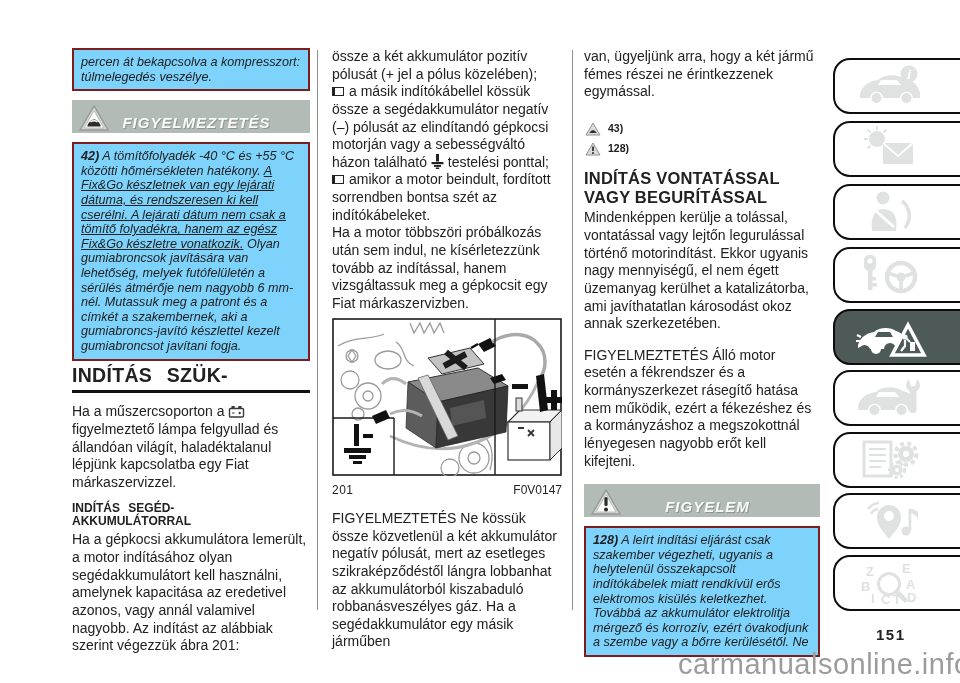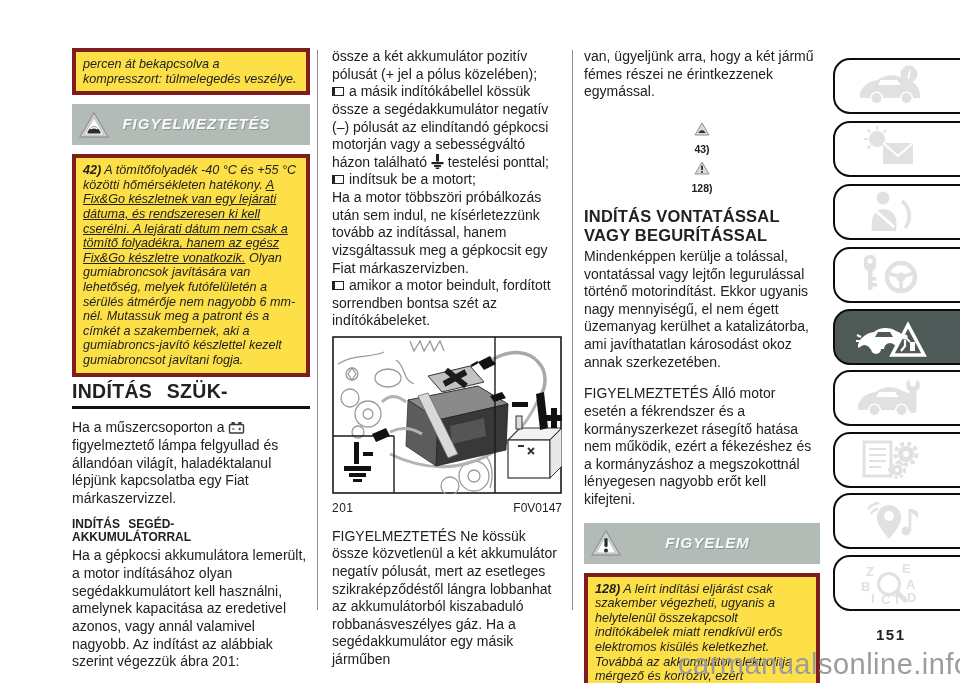--- a/index.html
+++ b/index.html
@@ -11,28 +11,28 @@
   }
   .col{position:absolute;top:48px;}
   .col-left{left:72px;width:238px;}
   .col-mid{left:332px;width:230px;}
   .col-right{left:584px;width:236px;}
   .vdiv{position:absolute;width:1px;background:#8f8f8f;top:50px;height:560px;}
   .vdiv1{left:317px;}
   .vdiv2{left:572px;}
 
   .note-box{
-    border:4px solid #7f1d1d;padding:5px 7px;background:#fde047;
+    border:2px solid #7f1d1d;padding:5px 7px;background:#7dd3fc;
     font-style:italic;font-size:12.6px;line-height:1.16;
   }
   .note-box b{font-style:italic;}
   .u{text-decoration:underline;}
 
   .warn-bar{
-    height:41px;background:#b3bbb7;display:flex;align-items:center;
+    height:33px;background:#b3bbb7;display:flex;align-items:flex-end;
     margin:9px 0 9px;position:relative;
   }
   .warn-bar .tri{margin-left:5px;flex:0 0 auto;}
   .warn-bar .bar-title{
     flex:1;text-align:center;color:#fafafa;font-weight:bold;font-style:italic;
     font-size:15px;letter-spacing:1px;text-shadow:1px 1px 0 #8d958f;
     padding-right:28px;
   }
 
   .h1{font-size:19.5px;font-weight:bold;line-height:1.1;letter-spacing:.3px;word-spacing:9px;margin-top:4px;}
@@ -50,21 +50,21 @@
     border:1.5px solid #222;border-left:3.5px solid #222;
     margin-right:5px;
   }
   .inline-ic{vertical-align:-2px;}
 
   .fig{margin-top:6px;}
   .fig-caption{display:flex;justify-content:space-between;align-items:flex-end;margin-top:2px;}
   .fig-num{font-size:12px;letter-spacing:.5px;}
   .fig-code{font-size:12px;color:#222;margin-left:8px;}
 
-  .refline{display:flex;align-items:center;gap:6px;margin:4px 0;flex-direction:column;}
+  .refline{display:flex;align-items:center;gap:6px;margin:4px 0;}
   .ref-label{font-size:10.5px;font-weight:bold;}
   .refs{margin:20px 0 12px;}
 
   .sidebar-tab{
     position:absolute;left:833px;width:140px;height:56px;
     border:2.5px solid #0d0d0d;border-radius:17px 0 0 17px;
     background:#fff;color:#dfe2e0;box-sizing:border-box;
   }
   .sidebar-tab.active{background:#4d5a57;color:#ffffff;}
   .sidebar-tab svg{width:80px;height:44px;margin:3px 0 0 16px;display:block;}
@@ -139,29 +139,26 @@
     <span class="bullet-marker"></span><span>a másik indítókábellel kössük össze a segédakkumulátor negatív (–) pólusát az elindítandó gépkocsi motorján vagy a sebességváltó házon található</span>
     <svg class="inline-ic" width="13" height="15" viewBox="0 0 13 15">
       <rect x="5" y="0" width="3" height="7.5" fill="#222"></rect>
       <rect x="0.5" y="8" width="12" height="2.2" fill="#222"></rect>
       <rect x="3" y="11" width="7" height="1.9" fill="#222"></rect>
       <rect x="4.8" y="13.5" width="3.4" height="1.5" fill="#222"></rect>
     </svg>
     <span>testelési ponttal;</span>
   </p>
 
-  <p class="para tight">
-    <span class="bullet-marker"></span><span>indítsuk be a motort;</span>
-  </p>
-
-  <p class="para tight">Ha a motor többszöri próbálkozás után sem indul, ne kísérletezzünk tovább az indítással, hanem vizsgáltassuk meg a gépkocsit egy Fiat márkaszervizben.</p>
 
   <p class="para tight">
     <span class="bullet-marker"></span><span>amikor a motor beindult, fordított sorrendben bontsa szét az indítókábeleket.</span>
   </p>
+
+  <p class="para tight">Ha a motor többszöri próbálkozás után sem indul, ne kísérletezzünk tovább az indítással, hanem vizsgáltassuk meg a gépkocsit egy Fiat márkaszervizben.</p>
 
   <div class="fig">
     <svg width="230" height="158" viewBox="0 0 230 158">
       <rect x="1" y="1" width="228" height="156" fill="#fff" stroke="#1a1a1a" stroke-width="1.6"></rect>
 
       <g stroke="#9a9a9a" stroke-width="1.3" fill="none">
         <circle cx="18" cy="62" r="9"></circle>
         <circle cx="36" cy="78" r="13"></circle>
         <circle cx="36" cy="78" r="5"></circle>
         <circle cx="26" cy="96" r="6"></circle>

